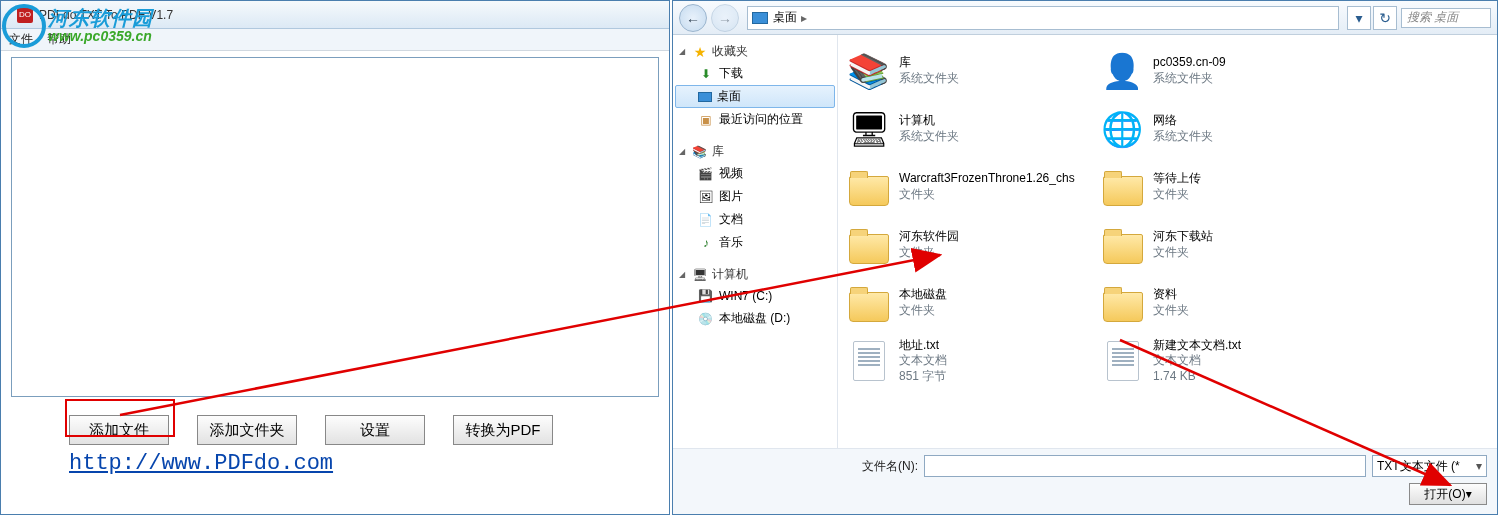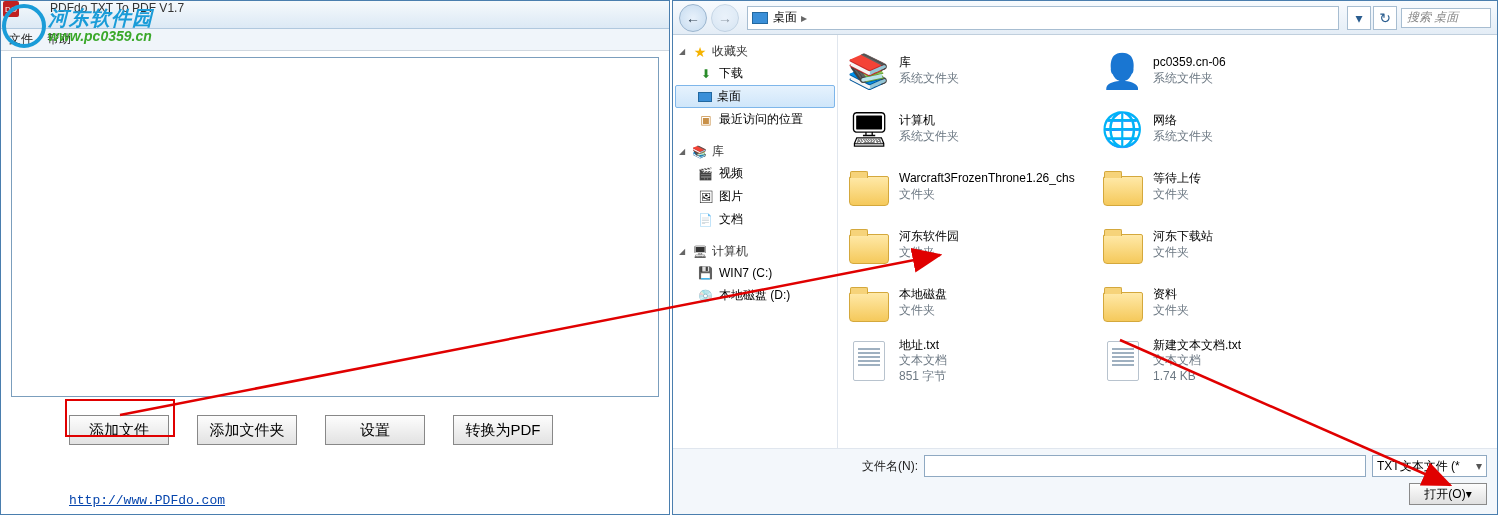--- a/index.html
+++ b/index.html
@@ -1,28 +1,28 @@
 <!DOCTYPE html>
 <html><head>
 <meta charset="utf-8">
 <style>
 * { margin: 0; padding: 0; box-sizing: border-box; font-family: "Microsoft YaHei", "SimSun", sans-serif; }
 body { width: 1498px; height: 515px; background: #fff; position: relative; font-size: 12px; overflow: hidden; }
 
 
 .app-window { position: absolute; left: 0; top: 0; width: 670px; height: 515px; border: 1px solid #4a7eae; background: #fff; }
-.app-titlebar { height: 28px; background: linear-gradient(#f5f9fc, #dce9f5); border-bottom: 1px solid #b0c8de; display: flex; padding: 0 2px; color: #333; font-size: 12px; gap: 25px; }
+.app-titlebar { height: 28px; background: linear-gradient(#f5f9fc, #dce9f5); border-bottom: 1px solid #b0c8de; display: flex; align-items: center; padding: 0 16px; color: #333; font-size: 12px; }
 .app-titlebar .icon { width: 16px; height: 16px; background: #c02020; border-radius: 2px; margin-right: 6px; font-size: 8px; color: #fff; display: flex; align-items: center; justify-content: center; }
 .app-menubar { height: 22px; background: #f0f5fa; border-bottom: 1px solid #d0d8e0; display: flex; align-items: center; padding: 0 8px; gap: 14px; color: #222; }
 .app-menubar span { cursor: pointer; }
 .app-listbox { margin: 6px 10px; height: 340px; background: #fff; border: 1.5px solid #7b9ebd; }
 .app-buttons { display: flex; gap: 28px; padding: 12px 68px 4px 68px; }
 .app-btn { width: 100px; height: 30px; border: 1px solid #888; background: linear-gradient(#fdfdfd, #e2e2e2); cursor: pointer; font-size: 15px; display: flex; align-items: center; justify-content: center; }
 .highlight { position: absolute; left: 64px; top: 398px; width: 110px; height: 38px; border: 2px solid #e00000; pointer-events: none; }
-.app-link { position: absolute; bottom: 6px; left: 68px; font-family: "Courier New", monospace; font-size: 13px; color: #0645ad; text-decoration: underline; cursor: pointer; }
+.app-link { position: absolute; bottom: 38px; left: 68px; font-family: "Courier New", monospace; font-size: 22px; color: #0645ad; text-decoration: underline; cursor: pointer; }
 
 
 .watermark { position: absolute; top: 2px; left: 0; width: 190px; height: 48px; z-index: 10; pointer-events: none; }
 .watermark .logo-circle { position: absolute; left: 2px; top: 2px; width: 44px; height: 44px; border: 4px solid #1a9cd8; border-radius: 50%; }
 .watermark .txt1 { position: absolute; left: 48px; top: 3px; font-size: 20px; font-weight: bold; color: #1a9cd8; font-style: italic; letter-spacing: 1px; }
 .watermark .txt2 { position: absolute; left: 48px; top: 26px; font-size: 14px; font-weight: bold; color: #3aa82a; font-style: italic; }
 
 
 .dlg-window { position: absolute; left: 672px; top: 0; width: 826px; height: 515px; border: 1px solid #4a7eae; background: #fff; display: flex; flex-direction: column; }
 .dlg-titlebar { height: 28px; background: linear-gradient(#f5f9fc, #dce9f5); border-bottom: 1px solid #a0b8d0; display: flex; align-items: center; padding: 0 6px; font-size: 12px; }
@@ -156,20 +156,24 @@
             <span>视频</span>
           </div>
         <div class="nav-item">
             <span class="nav-iicon">🖼</span>
             <span>图片</span>
           </div>
         <div class="nav-item">
             <span class="nav-iicon">📄</span>
             <span>文档</span>
           </div>
+        <div class="nav-item">
+            <span class="nav-iicon" style="color:#2a7d2a">♪</span>
+            <span>音乐</span>
+          </div>
       </div>
       <div class="nav-group">
         <div class="nav-header">
             <span class="nav-expand">◢</span>
             <span class="nav-hicon">🖥</span>
             <span>计算机</span>
           </div>
         <div class="nav-item">
             <span class="nav-iicon">💾</span>
             <span>WIN7 (C:)</span>
@@ -184,21 +188,21 @@
         <div class="file-item">
           <div class="file-icon" style="font-size: 34px;">📚</div>
           <div class="file-info">
             <div class="file-name">库</div>
             <div class="file-sub">系统文件夹</div>
           </div>
         </div>
         <div class="file-item">
           <div class="file-icon" style="font-size: 34px;">👤</div>
           <div class="file-info">
-            <div class="file-name">pc0359.cn-06</div>
+            <div class="file-name">pc0359.cn-09</div>
             <div class="file-sub">系统文件夹</div>
           </div>
         </div>
         <div class="file-item">
           <div class="file-icon" style="font-size: 34px;">🖥</div>
           <div class="file-info">
             <div class="file-name">计算机</div>
             <div class="file-sub">系统文件夹</div>
           </div>
         </div>

